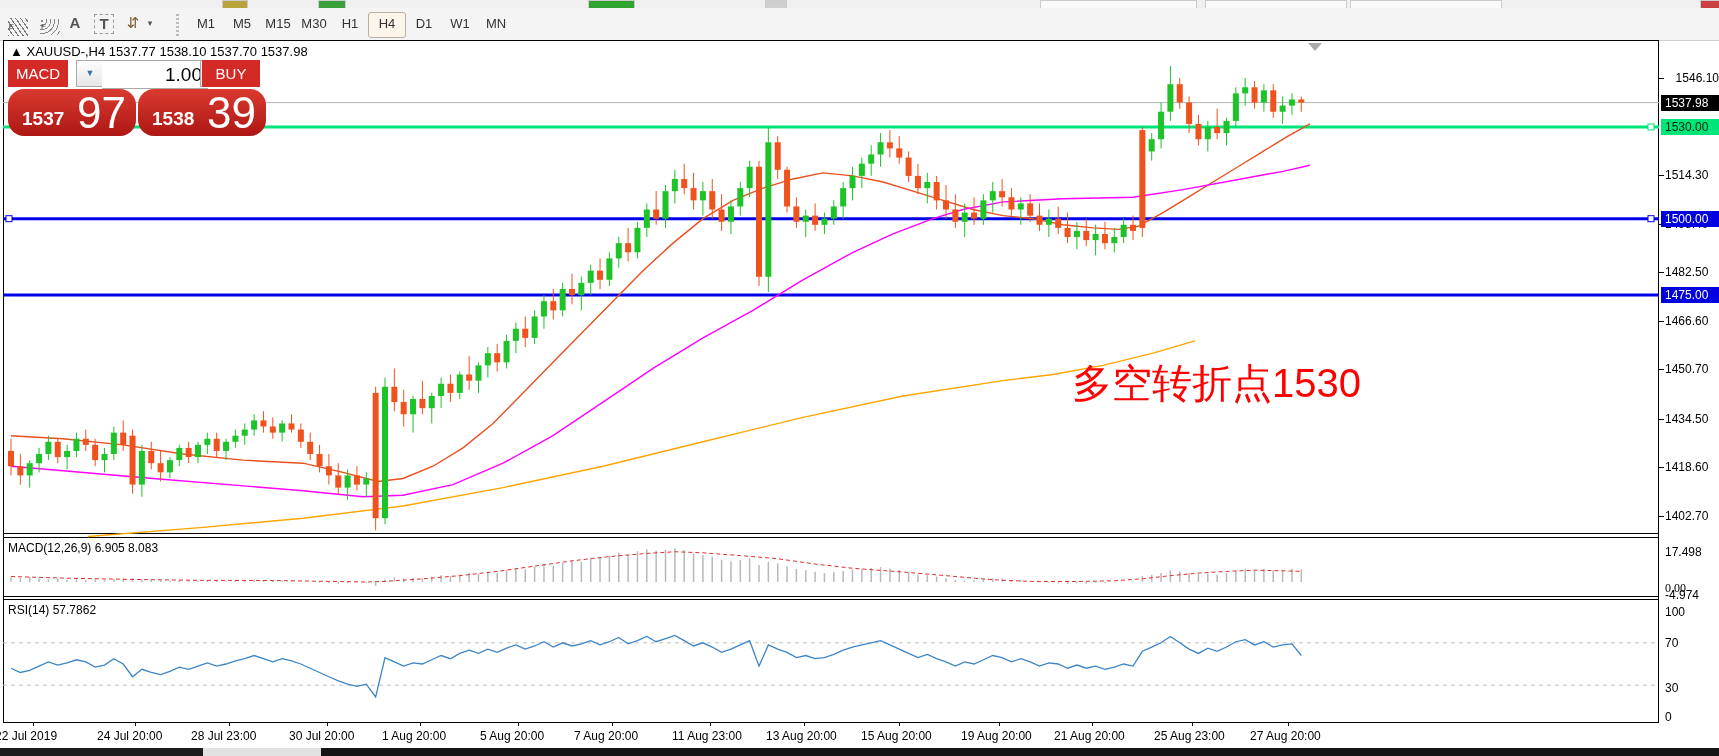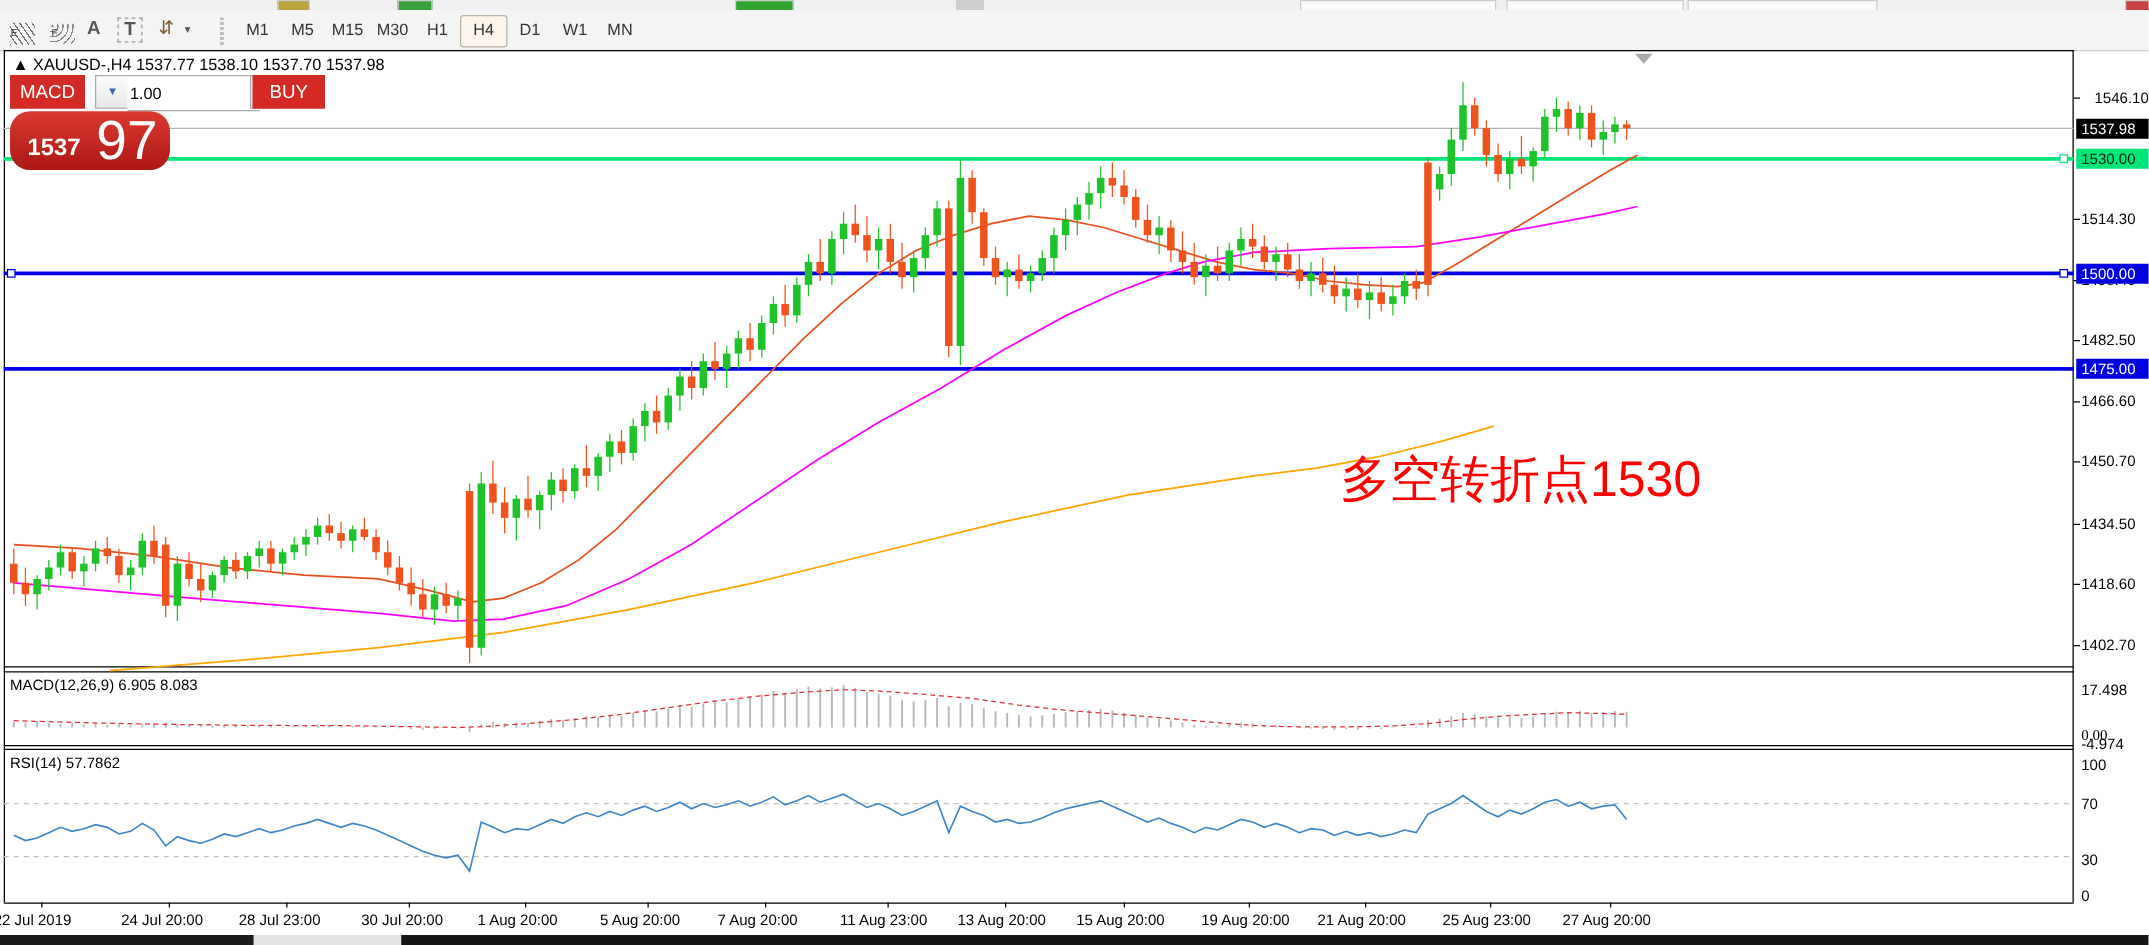--- a/index.html
+++ b/index.html
@@ -17,21 +17,21 @@
   .tfbtn{display:inline-block;min-width:26px;padding:0 5px;height:24px;line-height:24px;text-align:center;font-size:13px;color:#333;cursor:pointer;}
   .tfbtn.active{background:#fbf5ec;border:1px solid #b9b1a4;border-radius:3px;line-height:22px;}
   #tf-group{left:188px;top:4px;height:26px;}
   
   .frameline{background:#000;}
   
   #symline{left:10px;top:44px;font-size:13px;color:#000;}
   #quote{left:8px;top:60px;width:252px;height:76px;}
   .qbtn{top:0;height:27px;background:#d42a26;color:#fff;font-size:15px;text-align:center;line-height:27px;}
   .spin{top:0;height:25px;background:linear-gradient(#fdfdfd,#e7e7e7);border:1px solid #aaa;color:#3b6ea5;font-size:9px;text-align:center;line-height:25px;}
-  #vol{left:94px;top:0;width:98px;height:25px;border:1px solid #aaa;border-left:none;border-right:none;font-size:13px;padding-right:6px;font-family:"Liberation Sans",sans-serif;}
+  #vol{left:94px;top:0;width:98px;height:25px;border:1px solid #aaa;border-left:none;border-right:none;font-size:19px;text-align:right;padding-right:6px;font-family:"Liberation Sans",sans-serif;}
   .bigbox{top:29px;width:128px;height:47px;background:linear-gradient(#da3a30,#ad1714);color:#fff;border-radius:16px;}
   .bb-small{position:absolute;left:14px;bottom:6px;font-size:19px;font-weight:bold;}
   .bb-big{position:absolute;right:10px;bottom:-2px;font-size:44px;}
   
   .ytick{left:1665px;width:54px;font-size:12px;color:#000;}
   .ydash{left:1659px;width:5px;height:1px;background:#000;}
   .badge{left:1661px;width:58px;font-size:12px;text-align:left;padding:1px 0 1px 4px;}
   .datelbl{top:729px;font-size:12px;color:#000;white-space:nowrap;}
   .panelabel{font-size:12px;color:#000;}
   #overlay-note{font-size:40px;color:#f00;white-space:nowrap;font-family:sans-serif;}
@@ -525,20 +525,24 @@
   <div id="quote" class="abs">
     <div class="abs qbtn" style="left:0;width:60px;">MACD</div>
     <div class="abs spin" style="left:68px;width:26px;">▼</div>
     <input id="vol" class="abs" value="1.00" style="">
     <div class="abs spin" style="left:192px;width:22px;">▲</div>
     <div class="abs qbtn" style="left:194px;width:58px;">BUY</div>
     <div class="abs bigbox" style="left:0;">
       <span class="bb-small">1537</span>
       <span class="bb-big">97</span>
     </div>
+    <div class="abs bigbox" style="left:130px;">
+      <span class="bb-small">1538</span>
+      <span class="bb-big">39</span>
+    </div>
   </div>
 
   <div id="overlay-note" class="abs" style="left:1072px;top:356px;">多空转折点1530</div>
 
   <div class="abs panelabel" style="left:8px;top:541px;">MACD(12,26,9) 6.905 8.083</div>
   <div class="abs panelabel" style="left:8px;top:603px;">RSI(14) 57.7862</div>
 
   <div id="yaxis">
       <div class="abs ydash" style="top: 77.7952px;"></div>
       <div class="abs ytick" style="top: 70.7952px; text-align: right;">1546.10</div>

